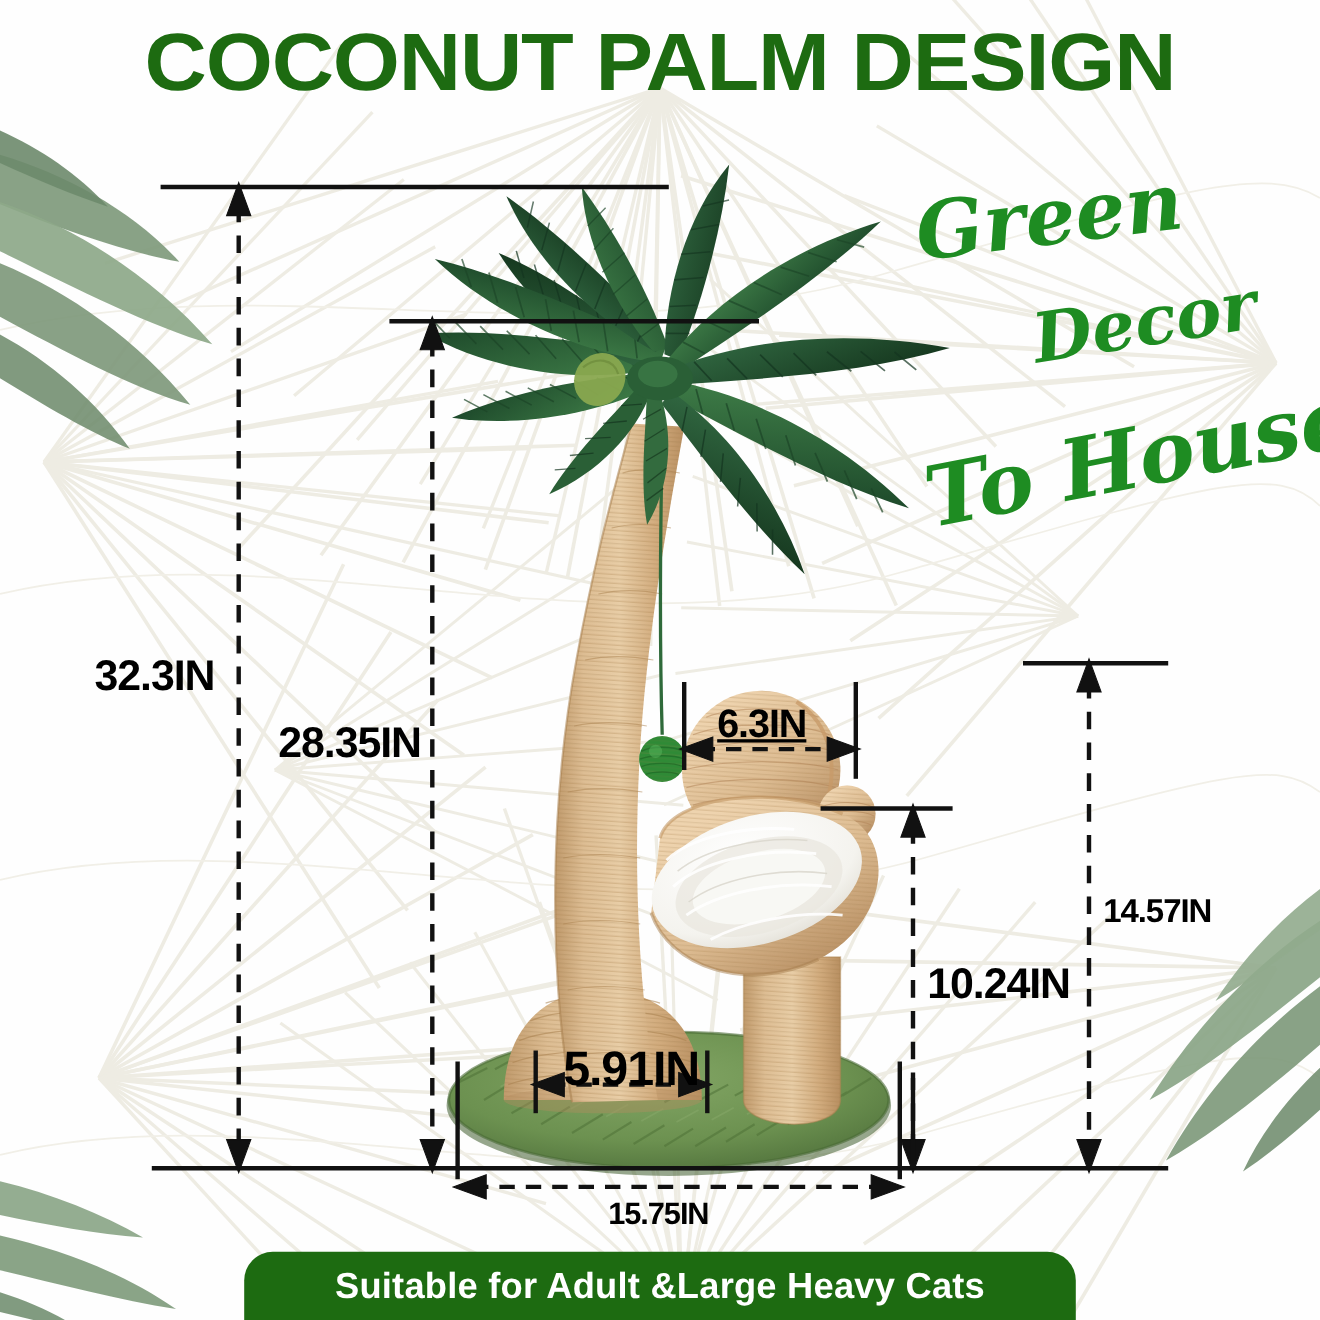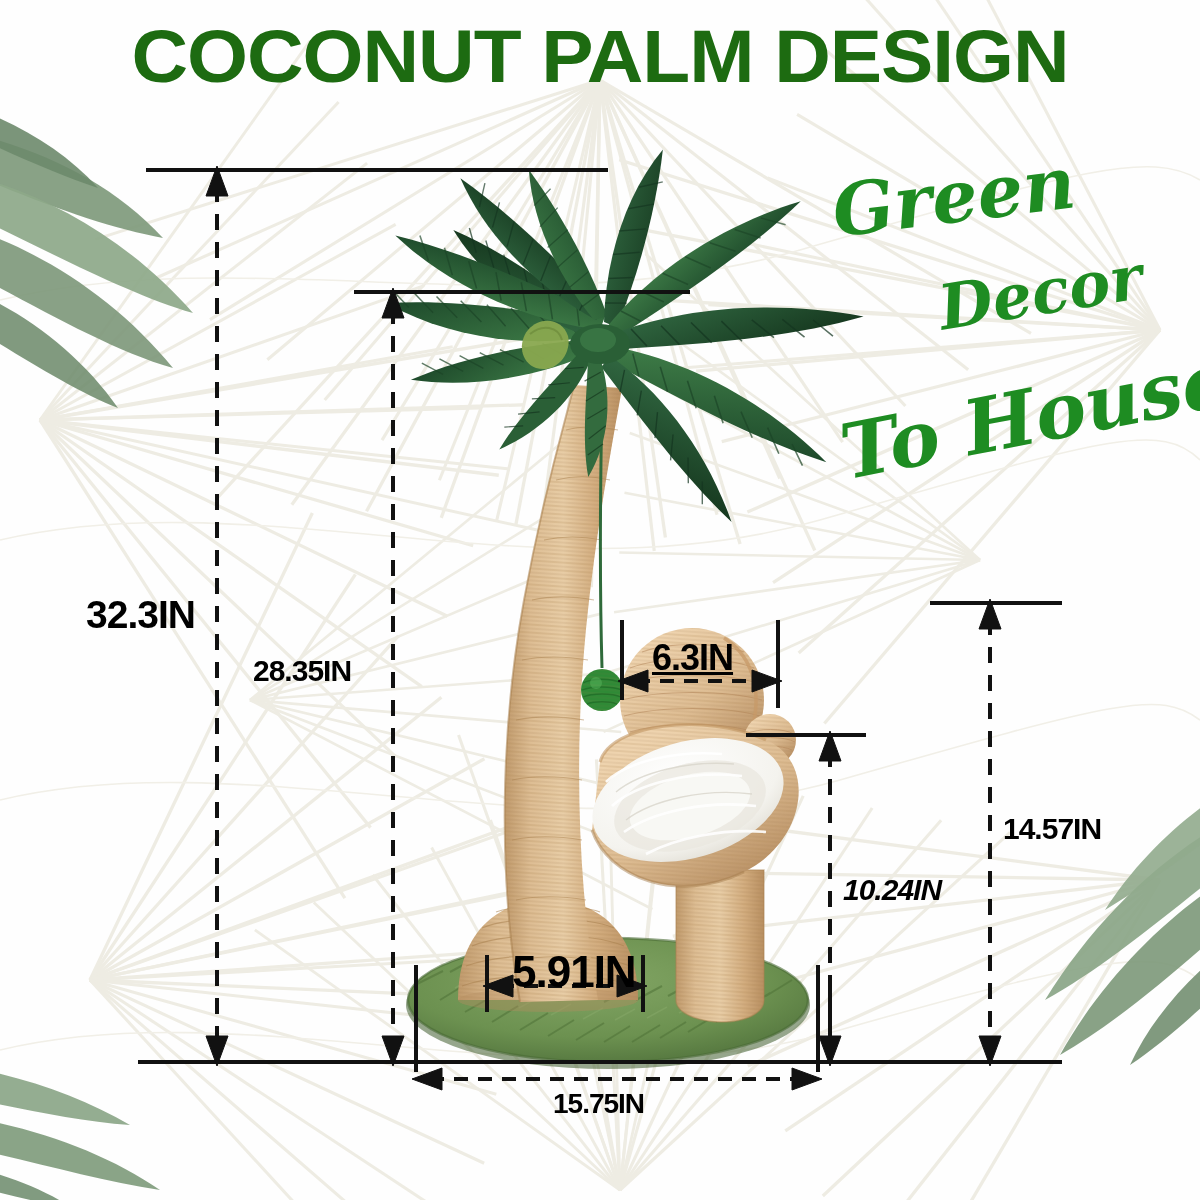--- a/index.html
+++ b/index.html
@@ -56,23 +56,23 @@
   .dims { position:absolute; inset:0; z-index:5; pointer-events:none; }
   .dim-label {
     position:absolute;
     color:#000000;
     font-weight:bold;
     font-family:"Liberation Sans", sans-serif;
     letter-spacing:-1px;
     white-space:nowrap;
   }
   .lbl-323   { left:86px;  top:593px;  font-size:39px; }
-  .lbl-2835  { left:253px; top:654px;  font-size:30px; }
+  .lbl-2835  { left:253px; top:654px;  font-size:39px; }
   .lbl-1457  { left:1003px;top:812px;  font-size:30px; }
-  .lbl-1024  { left:843px; top:873px;  font-size:30px;font-style:italic; }
+  .lbl-1024  { left:843px; top:873px;  font-size:39px; }
   .lbl-63    { left:652px; top:637px;  font-size:36px;text-decoration:underline; }
   .lbl-591   { left:512px; top:947px;  font-size:44px; }
   .lbl-1575  { left:553px; top:1088px; font-size:28px; }
 
   
   .banner {
     position:absolute; left:222px; bottom:0px; width:756px; height:62px;
     background:#1d6b11;
     border-radius:26px 26px 0 0;
     z-index:7;
@@ -475,14 +475,17 @@
   <div class="dims">
     <div class="dim-label lbl-323">32.3IN</div>
     <div class="dim-label lbl-2835">28.35IN</div>
     <div class="dim-label lbl-1457">14.57IN</div>
     <div class="dim-label lbl-1024">10.24IN</div>
     <div class="dim-label lbl-63">6.3IN</div>
     <div class="dim-label lbl-591">5.91IN</div>
     <div class="dim-label lbl-1575">15.75IN</div>
   </div>
 
+  <div class="banner">
+    <span class="banner-text">Suitable for Adult &amp;Large Heavy Cats</span>
+  </div>
 
 </div>
 
 </body></html>

